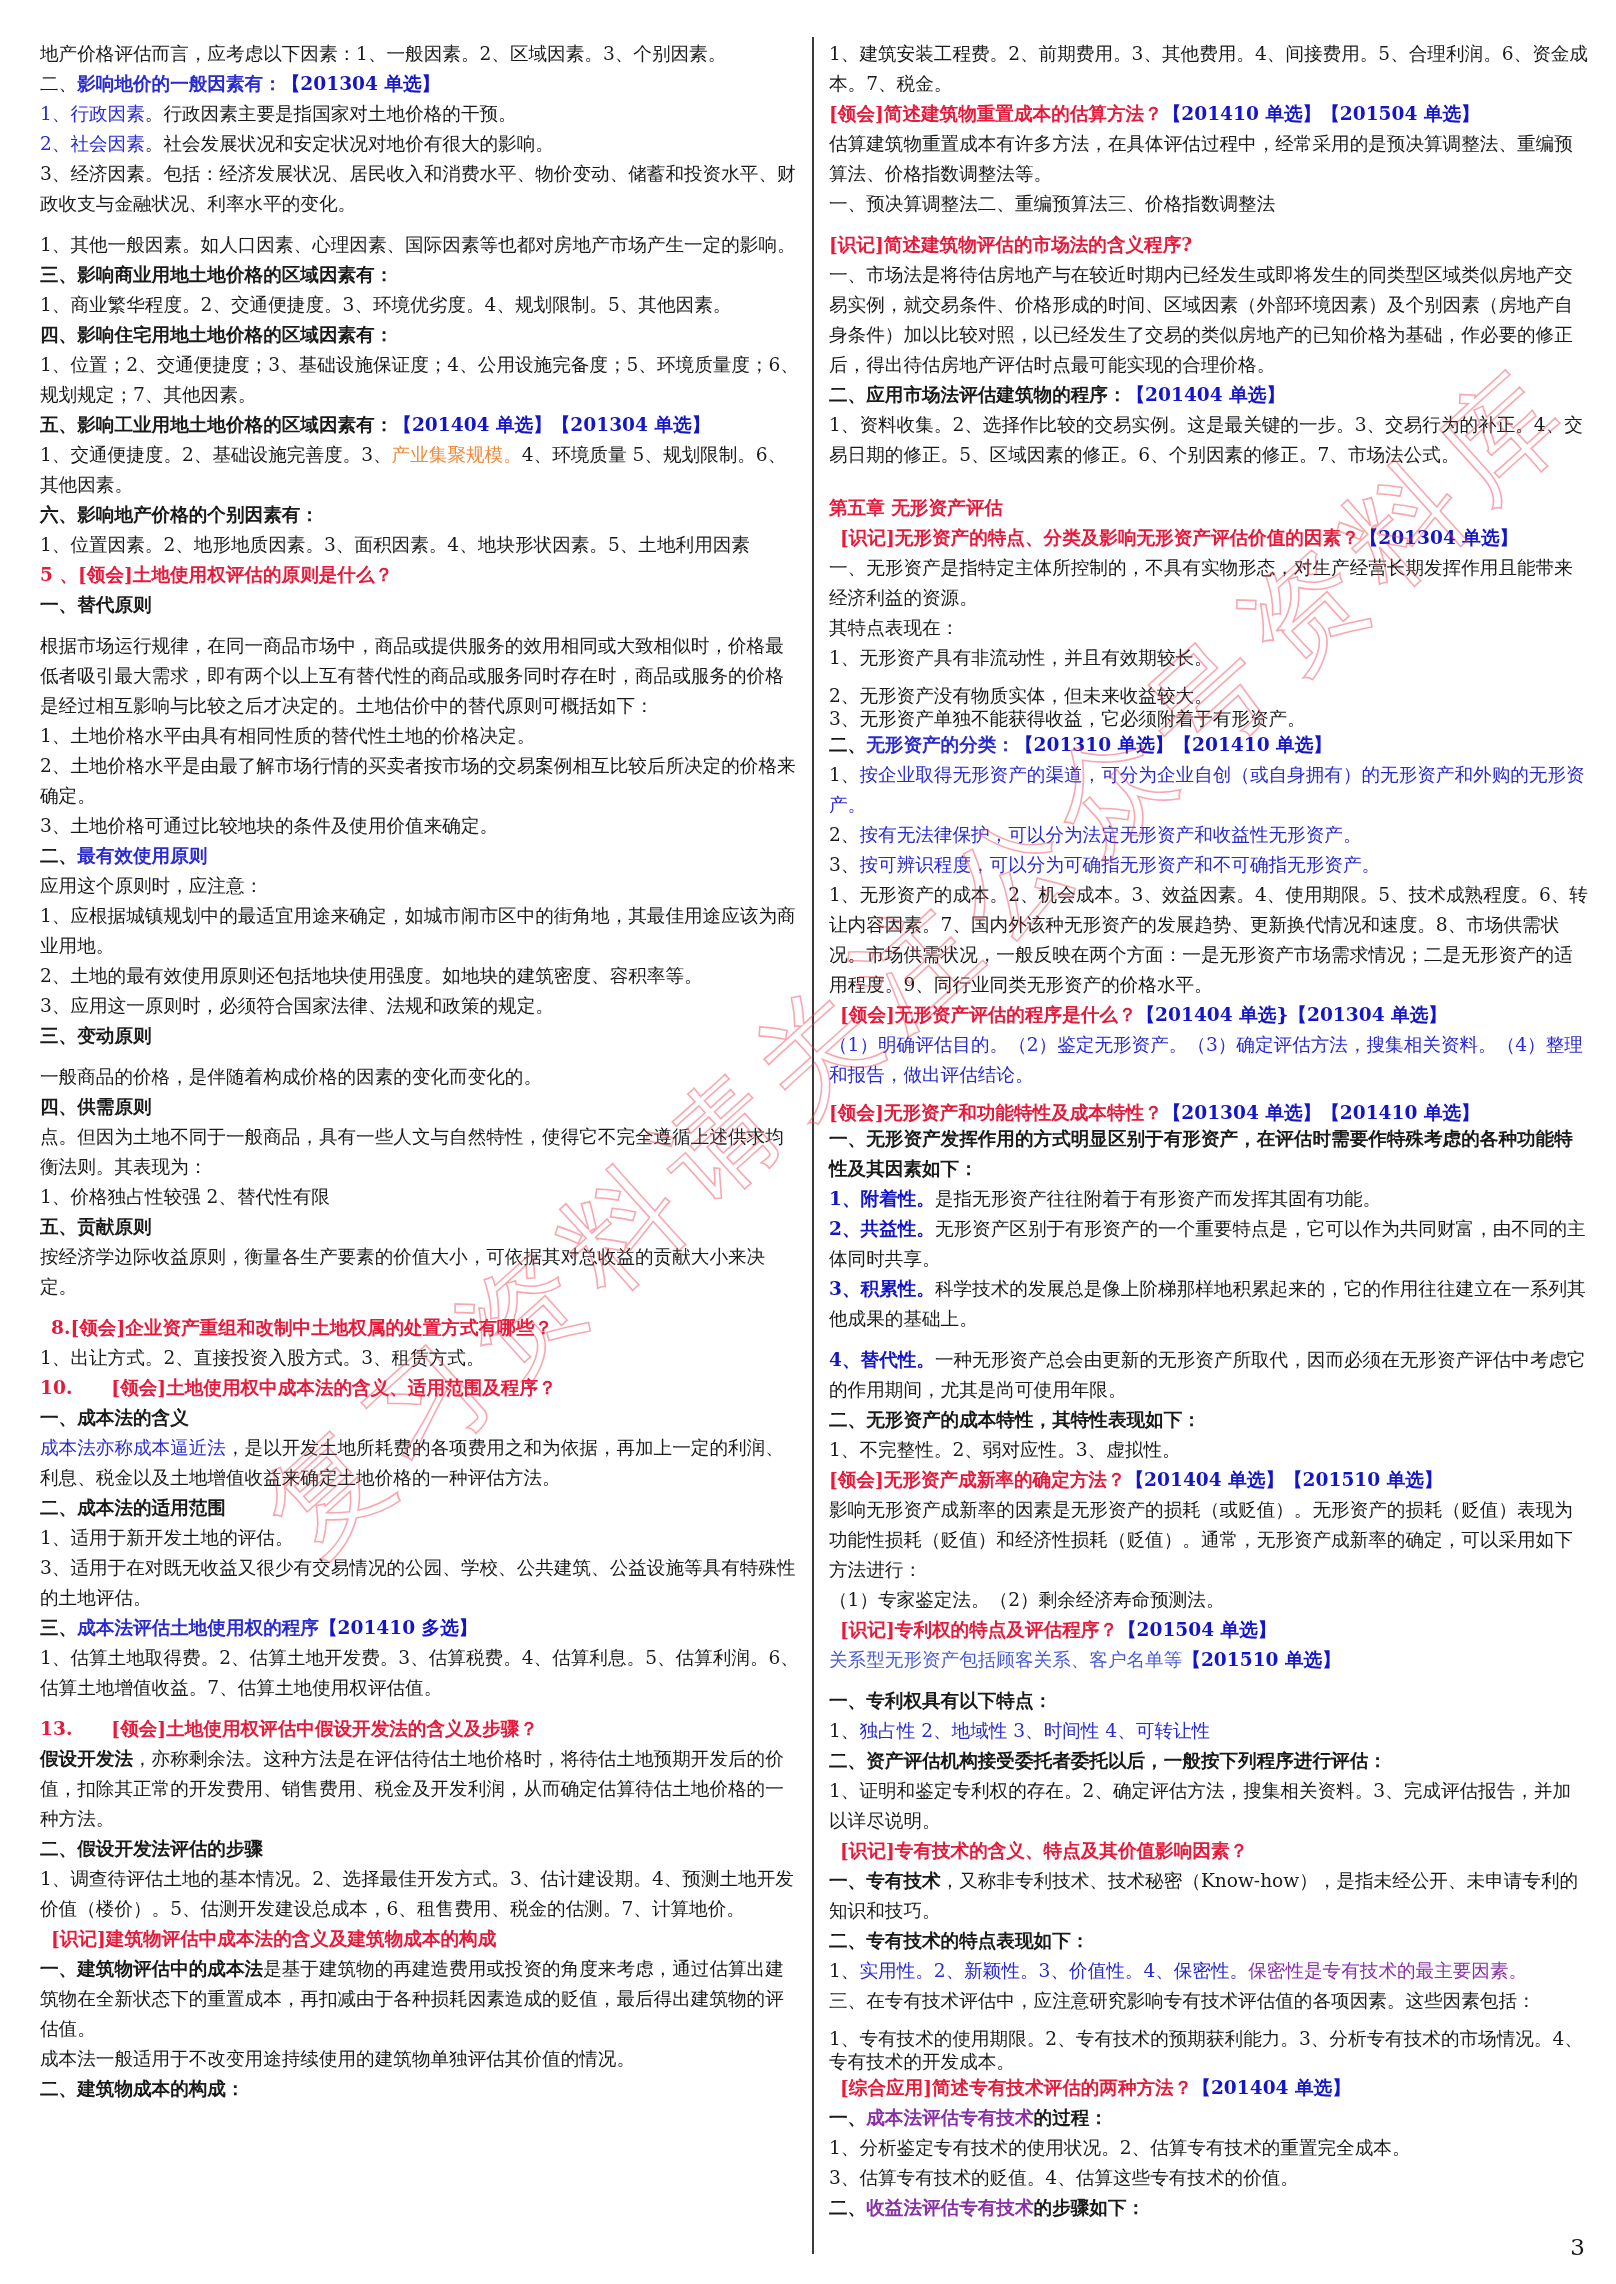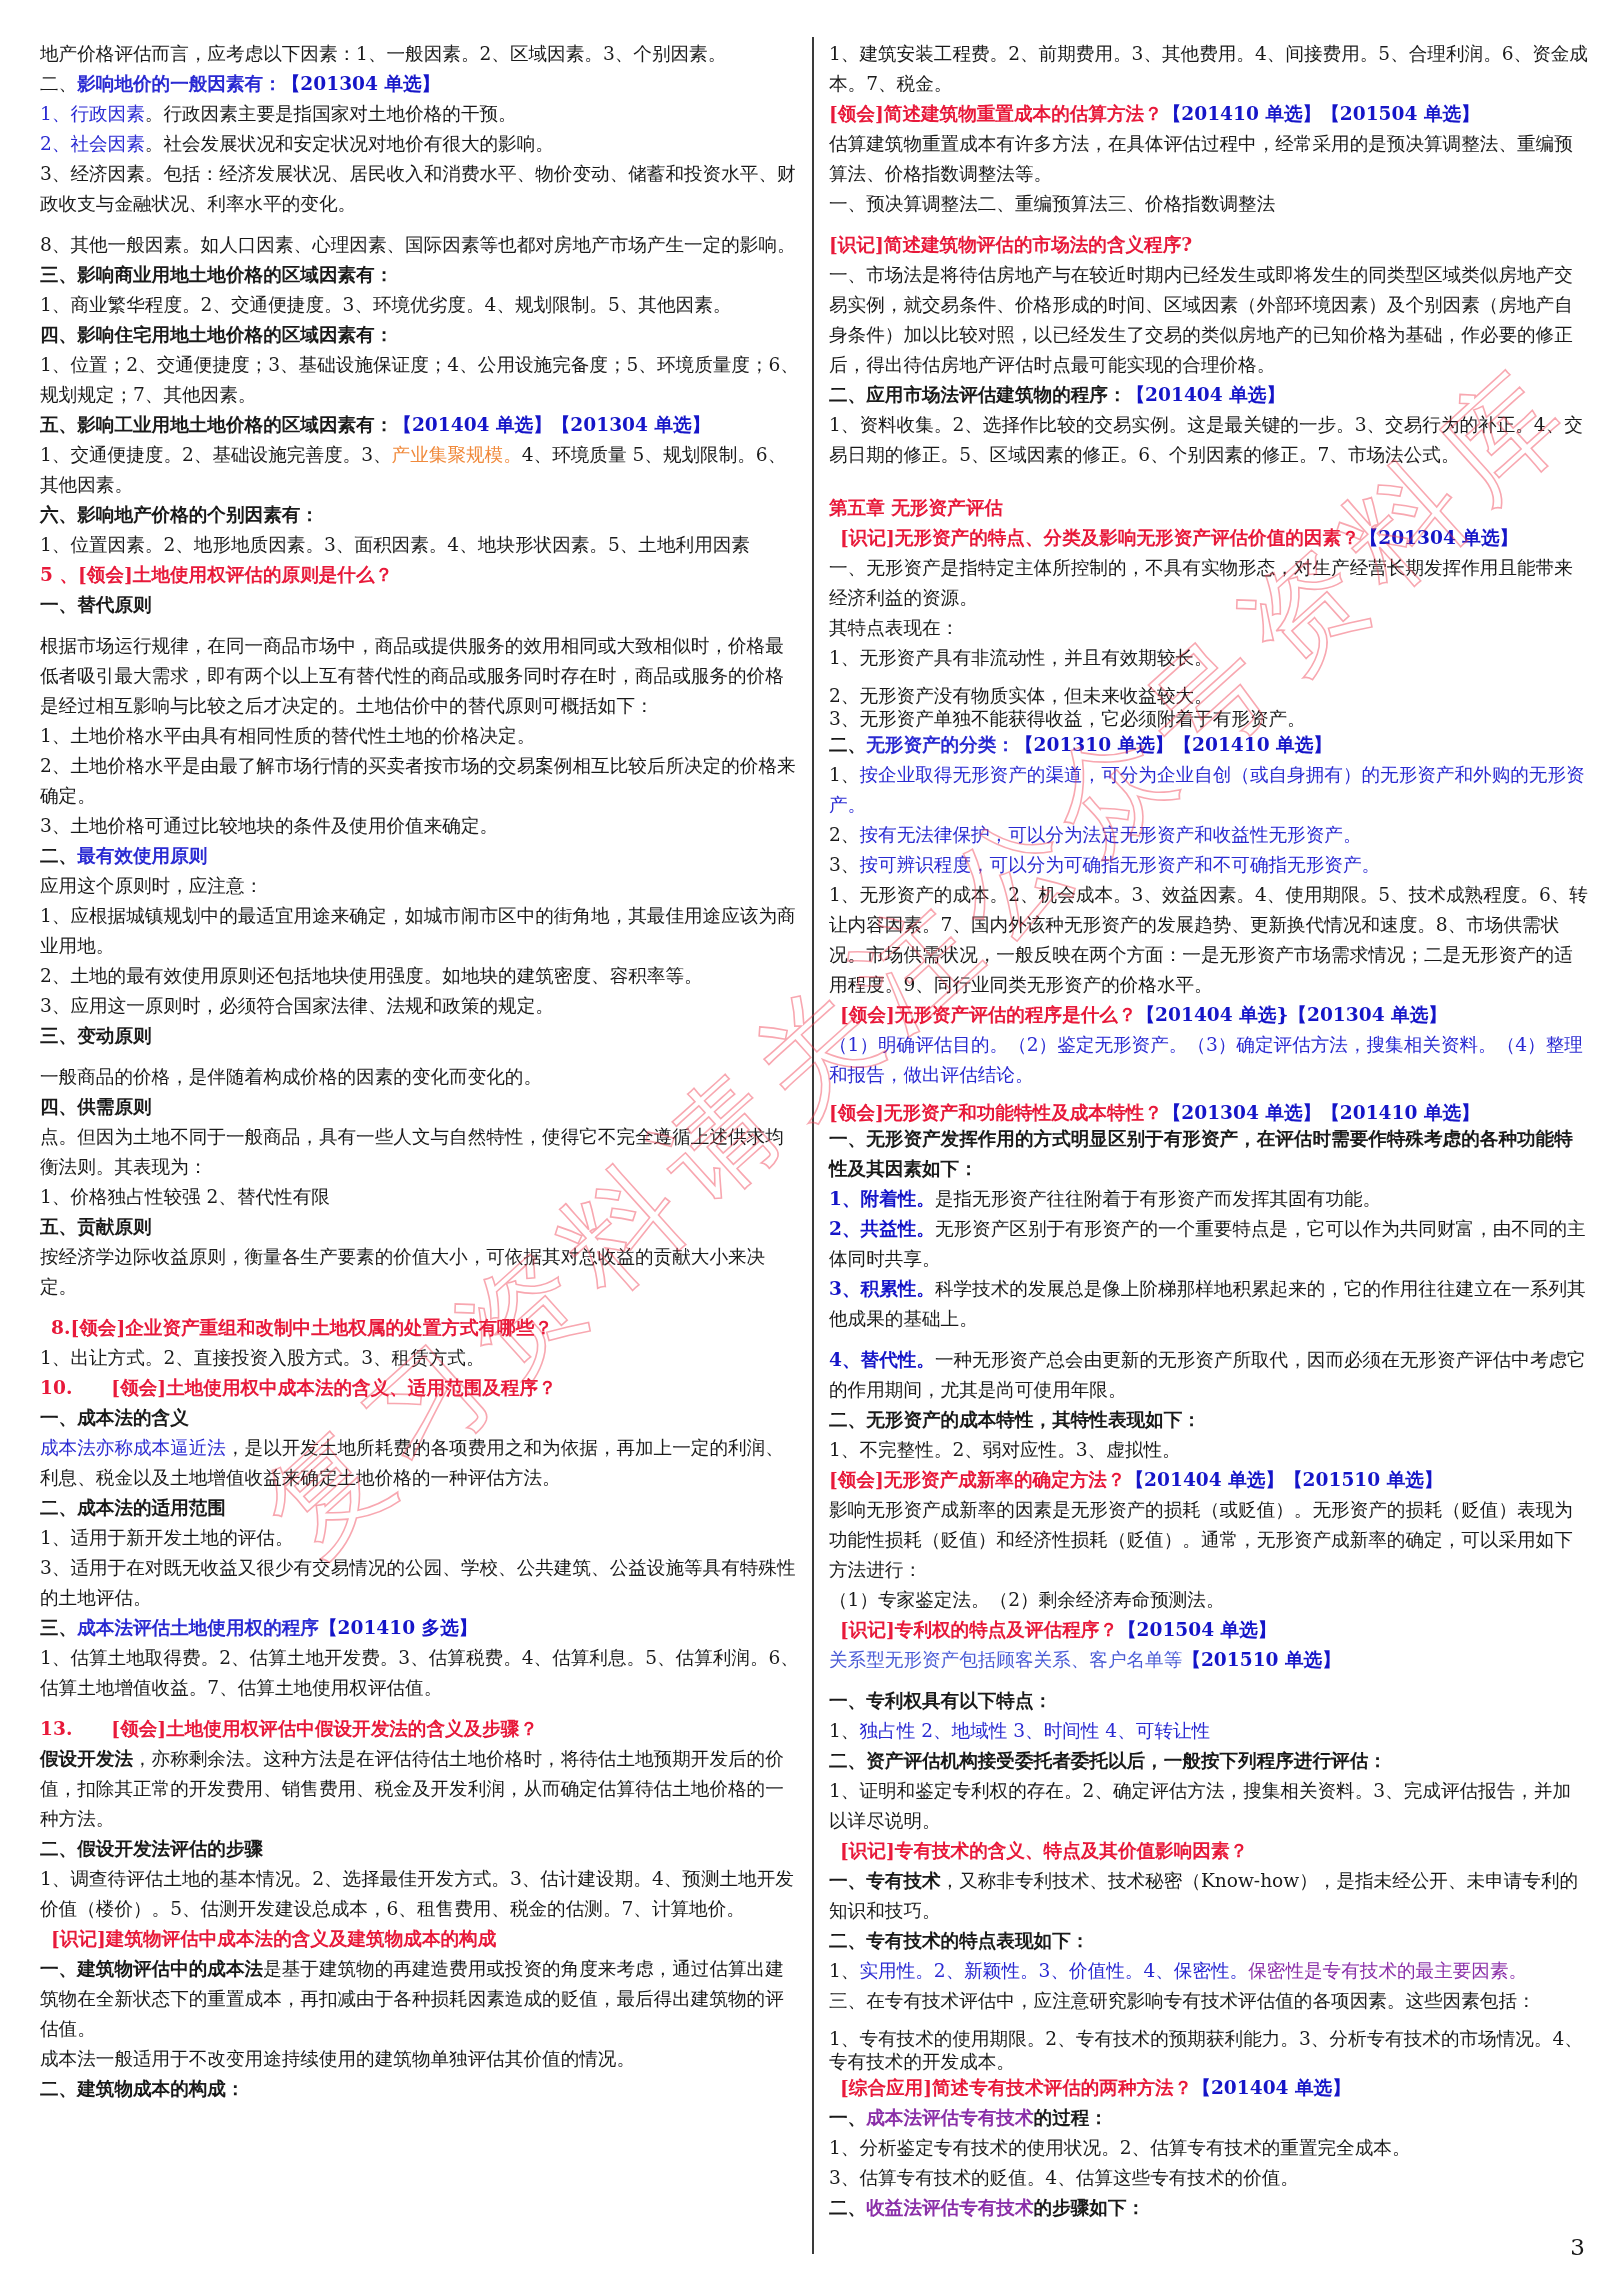--- a/index.html
+++ b/index.html
@@ -32,21 +32,21 @@
 
   <div class="divider"></div>
 
   <div class="col col-left">
     <p class="ln">地产价格评估而言，应考虑以下因素：1、一般因素。2、区域因素。3、个别因素。</p>
     <p class="ln"><span>二、</span><span class="blue bold">影响地价的一般因素有：</span><span class="blue-b">【201304 单选】</span></p>
     <p class="ln"><span class="blue">1、行政因素</span><span>。行政因素主要是指国家对土地价格的干预。</span></p>
     <p class="ln"><span class="blue">2、社会因素</span><span>。社会发展状况和安定状况对地价有很大的影响。</span></p>
     <p class="ln">3、经济因素。包括：经济发展状况、居民收入和消费水平、物价变动、储蓄和投资水平、财政收支与金融状况、利率水平的变化。</p>
     <div class="gap"></div>
-    <p class="ln">8、其他一般因素。如人口因素、心理因素、国际因素等也都对房地产市场产生一定的影响。</p>
+    <p class="ln">1、其他一般因素。如人口因素、心理因素、国际因素等也都对房地产市场产生一定的影响。</p>
     <p class="ln bold">三、影响商业用地土地价格的区域因素有：</p>
     <p class="ln">1、商业繁华程度。2、交通便捷度。3、环境优劣度。4、规划限制。5、其他因素。</p>
     <p class="ln bold">四、影响住宅用地土地价格的区域因素有：</p>
     <p class="ln">1、位置；2、交通便捷度；3、基础设施保证度；4、公用设施完备度；5、环境质量度；6、规划规定；7、其他因素。</p>
     <p class="ln bold"><span>五、影响工业用地土地价格的区域因素有：</span><span class="blue-b">【201404 单选】</span><span class="blue-b">【201304 单选】</span></p>
     <p class="ln"><span>1、交通便捷度。2、基础设施完善度。3、</span><span class="orange">产业集聚规模。</span><span>4、环境质量 5、规划限制。6、其他因素。</span></p>
     <p class="ln bold">六、影响地产价格的个别因素有：</p>
     <p class="ln">1、位置因素。2、地形地质因素。3、面积因素。4、地块形状因素。5、土地利用因素</p>
     <p class="ln red-b">5 、[领会]土地使用权评估的原则是什么？</p>
     <p class="ln bold">一、替代原则</p>

